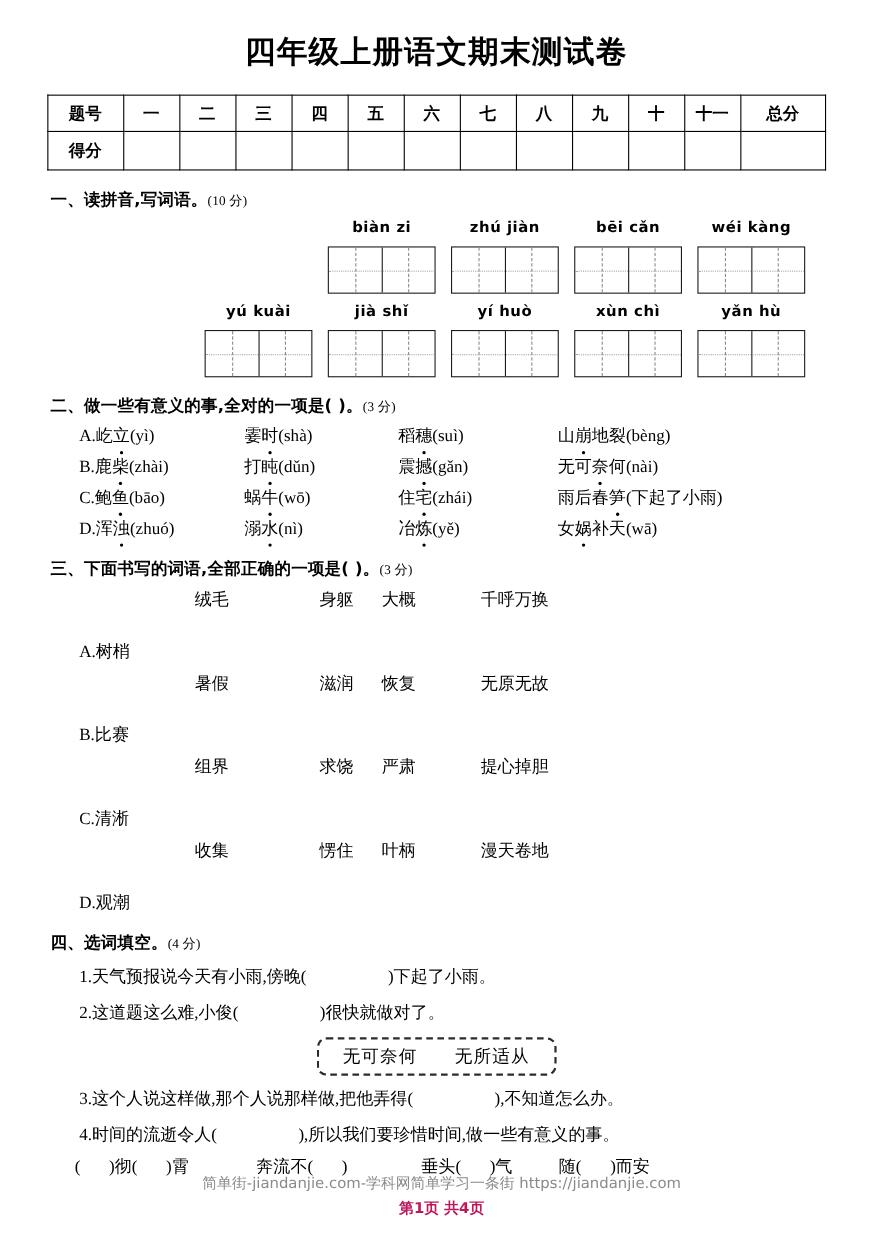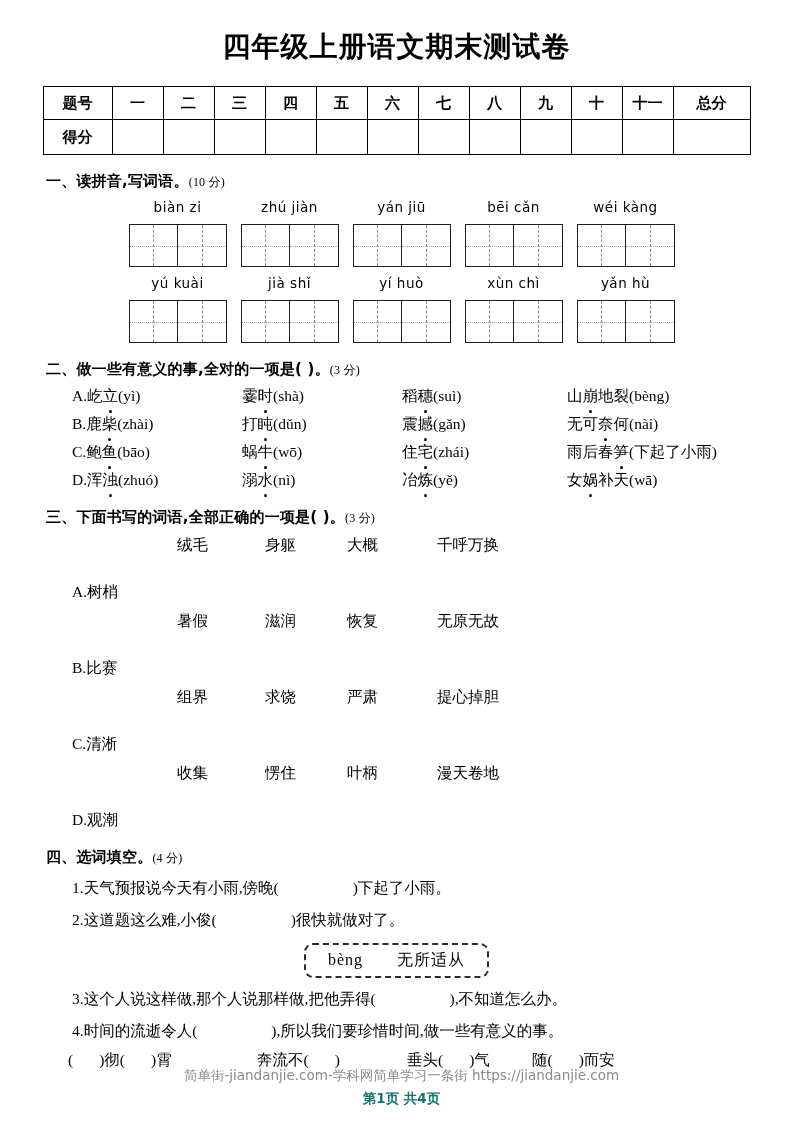--- a/index.html
+++ b/index.html
@@ -72,23 +72,24 @@
   }
   .sec-h .pts {
     font-family: "Liberation Serif", "DejaVu Serif", serif;
     font-weight: normal;
     font-size: 12px;
   }
 
   
   .pinyin-row {
     display: flex;
-    justify-content: center;
+    justify-content: flex-end;
     padding: 0 8px 0 18px;
     margin-top: 8px;
+    font-weight: bold;
   }
   .pinyin-item { width: 112px; }
   .pinyin-text {
     font-family: "DejaVu Sans", "Liberation Sans", sans-serif;
     font-size: 13.5px;
     text-align: center;
     letter-spacing: 0.5px;
     height: 20px;
     white-space: nowrap;
   }
@@ -123,21 +124,20 @@
     border-top: 1px dotted #a5a5a5;
   }
 
   
   .opt-row {
     display: flex;
     margin-top: 7px;
     padding-left: 26px;
     font-size: 15.5px;
     white-space: nowrap;
-    gap: 20px;
   }
   .opt-row .c1 { width: 150px; }
   .opt-row .c2 { width: 140px; }
   .opt-row .c3 { width: 145px; }
   .opt-row .c4 { width: auto; }
   .dotted-char {
     position: relative;
     display: inline-block;
   }
   .dotted-char::after {
@@ -155,21 +155,21 @@
   
   .word-row {
     display: flex;
     margin-top: 8px;
     padding-left: 26px;
     font-size: 15.5px;
     white-space: nowrap;
   }
   .word-row .w1 { width: 105px; margin-top: 47px; }
   .word-row .w2 { width: 88px; }
-  .word-row .w3 { width: 82px; }
+  .word-row .w3 { width: 82px; text-align: center; }
   .word-row .w4 { width: 90px; }
   .word-row .w5 { width: auto; }
 
   
   .bank-wrap {
     display: flex;
     justify-content: center;
     margin-top: 12px;
   }
   .bank {
@@ -195,21 +195,21 @@
 
   
   .idiom-row {
     display: flex;
     margin-top: 8px;
     padding-left: 22px;
     font-size: 15.5px;
     white-space: nowrap;
   }
   .idiom-row .i1 { width: 165px; }
-  .idiom-row .i2 { width: 150px; margin-left: 24px; }
+  .idiom-row .i2 { width: 150px; }
   .idiom-row .i3 { width: 125px; }
   .idiom-row .i4 { width: auto; }
   .pbl { display: inline-block; width: 26px; }
 
   
   .footer {
     position: absolute;
     left: 10px;
     right: 0;
     bottom: 14px;
@@ -218,21 +218,21 @@
   .watermark {
     font-family: "DejaVu Sans", "Liberation Sans", sans-serif;
     font-size: 13.5px;
     color: #8a8a8a;
     white-space: nowrap;
   }
   .page-num {
     font-family: "DejaVu Sans", "Liberation Sans", sans-serif;
     font-weight: bold;
     font-size: 13.5px;
-    color: #0f766e;
+    color: #be185d;
     margin-top: 5px;
   }
 </style>
 </head>
 <body>
 
 <div class="page">
 
   <div class="title">四年级上册语文期末测试卷</div>
 
@@ -286,27 +286,20 @@
         </div>
     </div>
     <div class="pinyin-item">
       <div class="pinyin-text">zhú  jiàn</div>
       <div class="tzg">
           <div class="cell"></div>
           <div class="cell"></div>
         </div>
     </div>
     <div class="pinyin-item">
-      <div class="pinyin-text">yán  jiū</div>
-      <div class="tzg">
-          <div class="cell"></div>
-          <div class="cell"></div>
-        </div>
-    </div>
-    <div class="pinyin-item">
       <div class="pinyin-text">bēi  cǎn</div>
       <div class="tzg">
           <div class="cell"></div>
           <div class="cell"></div>
         </div>
     </div>
     <div class="pinyin-item">
       <div class="pinyin-text">wéi  kàng</div>
       <div class="tzg">
           <div class="cell"></div>
@@ -429,21 +422,21 @@
   <div class="fill-line">
     <span>1.天气预报说今天有小雨,傍晚(</span><span class="blank-sp sp-long"></span><span>)下起了小雨。</span>
   </div>
 
   <div class="fill-line">
     <span>2.这道题这么难,小俊(</span><span class="blank-sp sp-long"></span><span>)很快就做对了。</span>
   </div>
 
   <div class="bank-wrap">
     <div class="bank">
-      <span>bèng</span><span class="gap"></span><span>无所适从</span>
+      <span>无可奈何</span><span class="gap"></span><span>无所适从</span>
     </div>
   </div>
 
   <div class="fill-line">
     <span>3.这个人说这样做,那个人说那样做,把他弄得(</span><span class="blank-sp sp-long"></span><span>),不知道怎么办。</span>
   </div>
 
   <div class="fill-line">
     <span>4.时间的流逝令人(</span><span class="blank-sp sp-long"></span><span>),所以我们要珍惜时间,做一些有意义的事。</span>
   </div>

